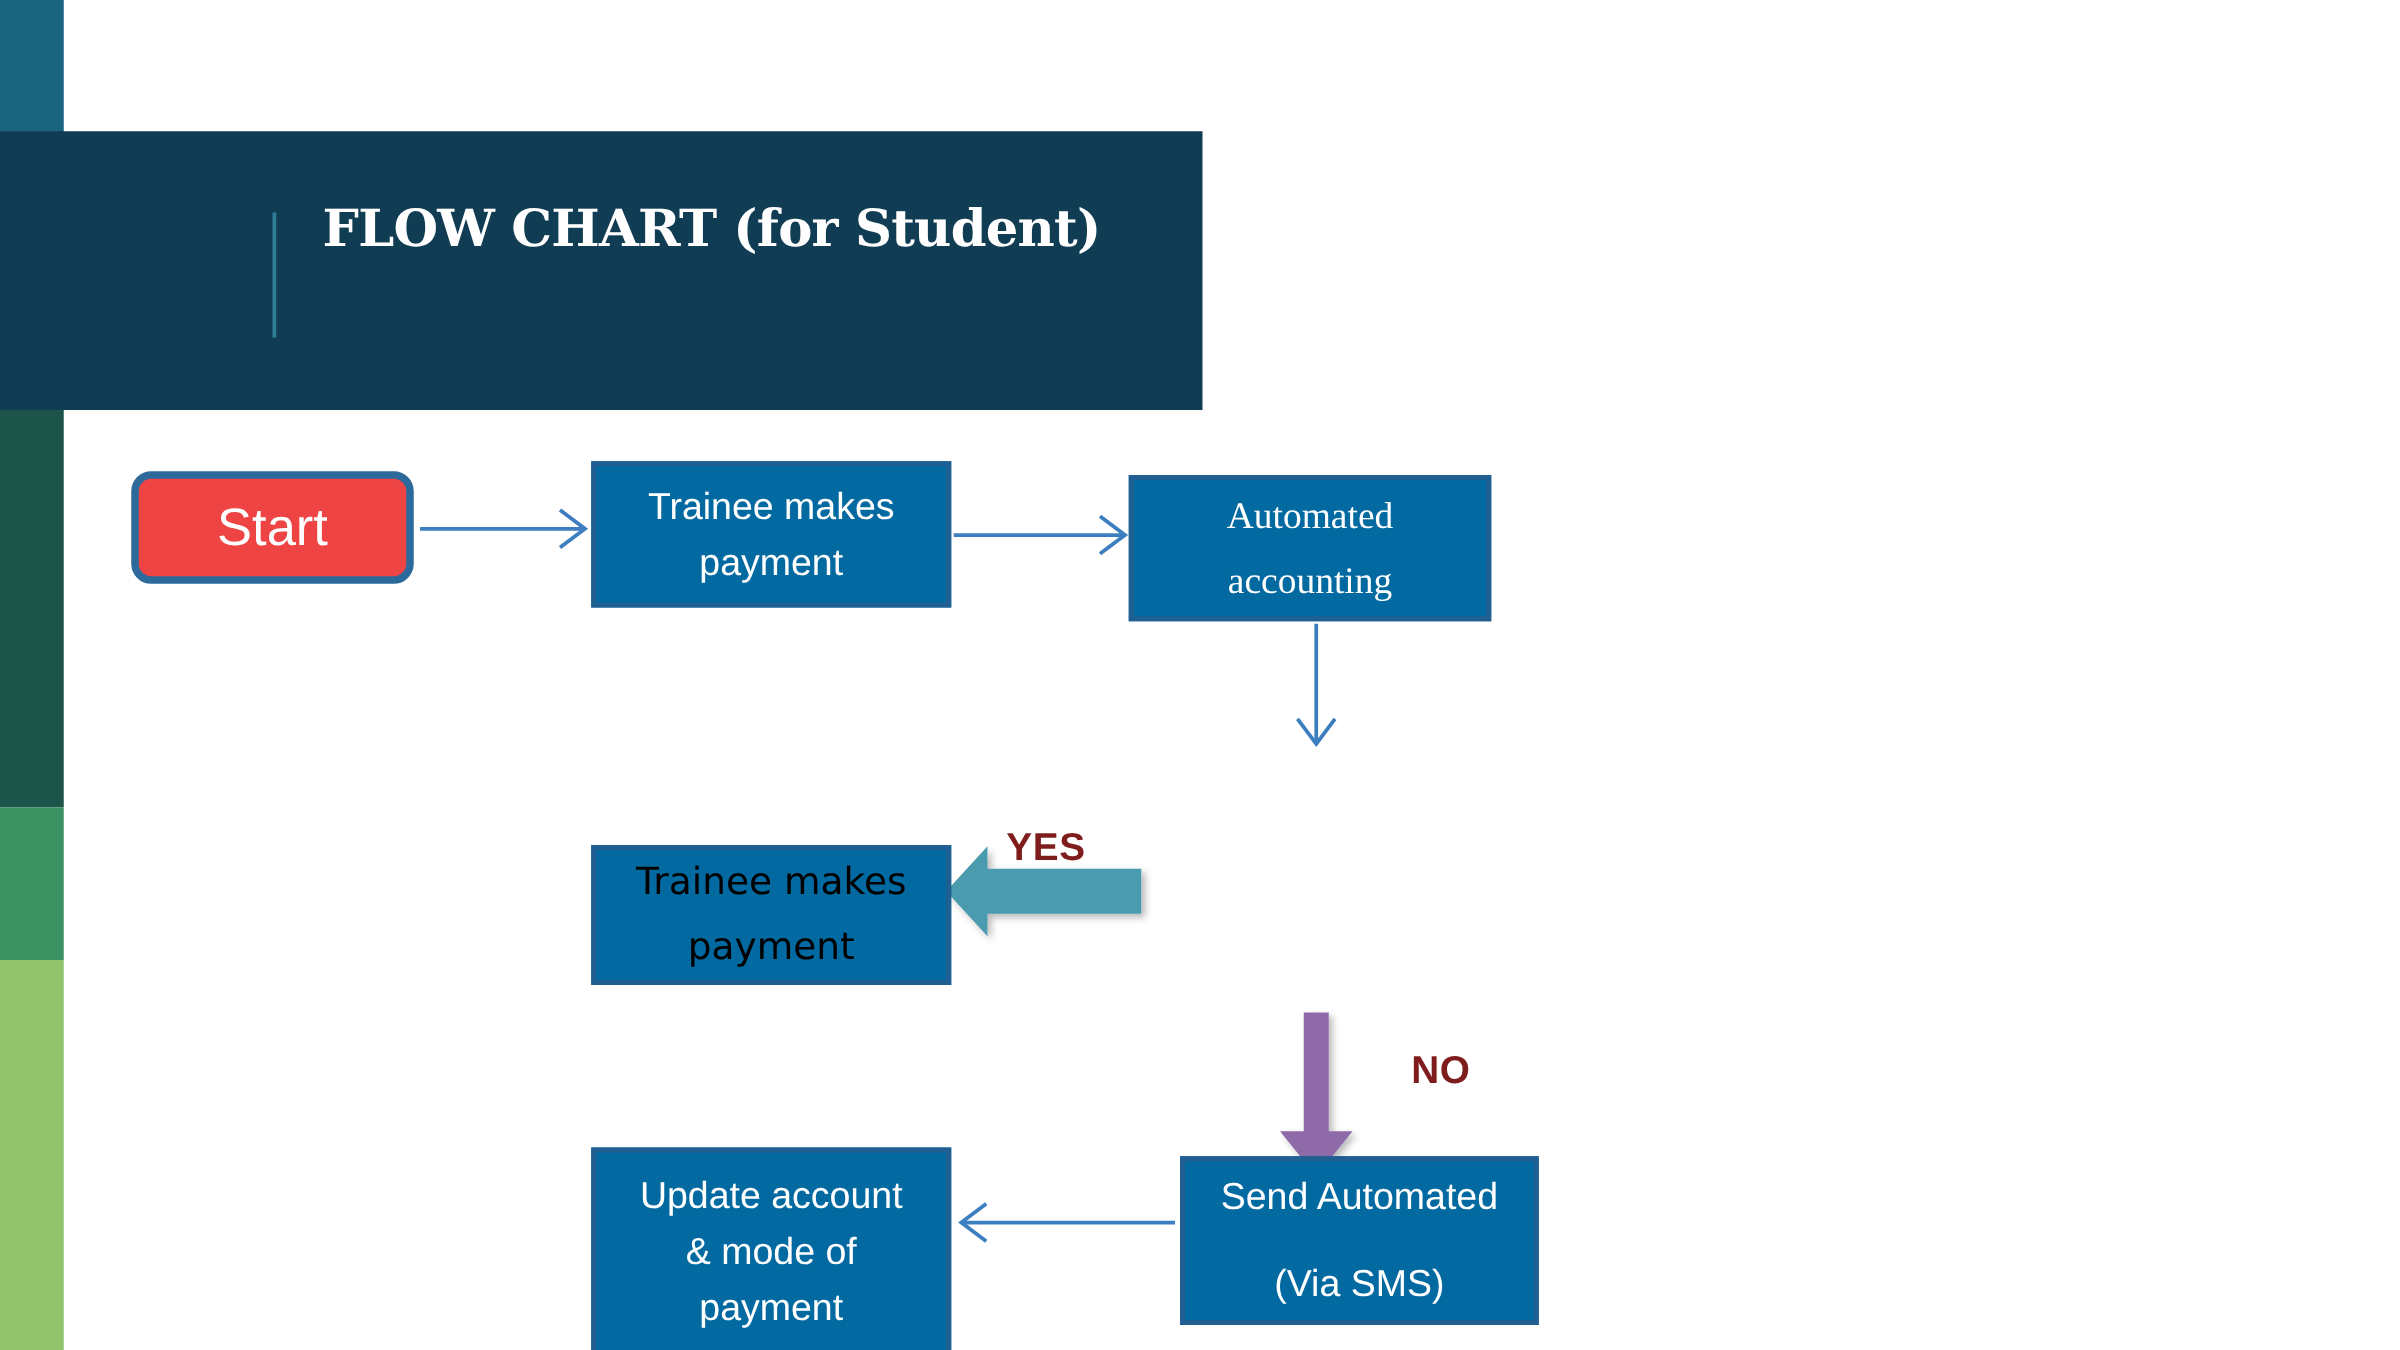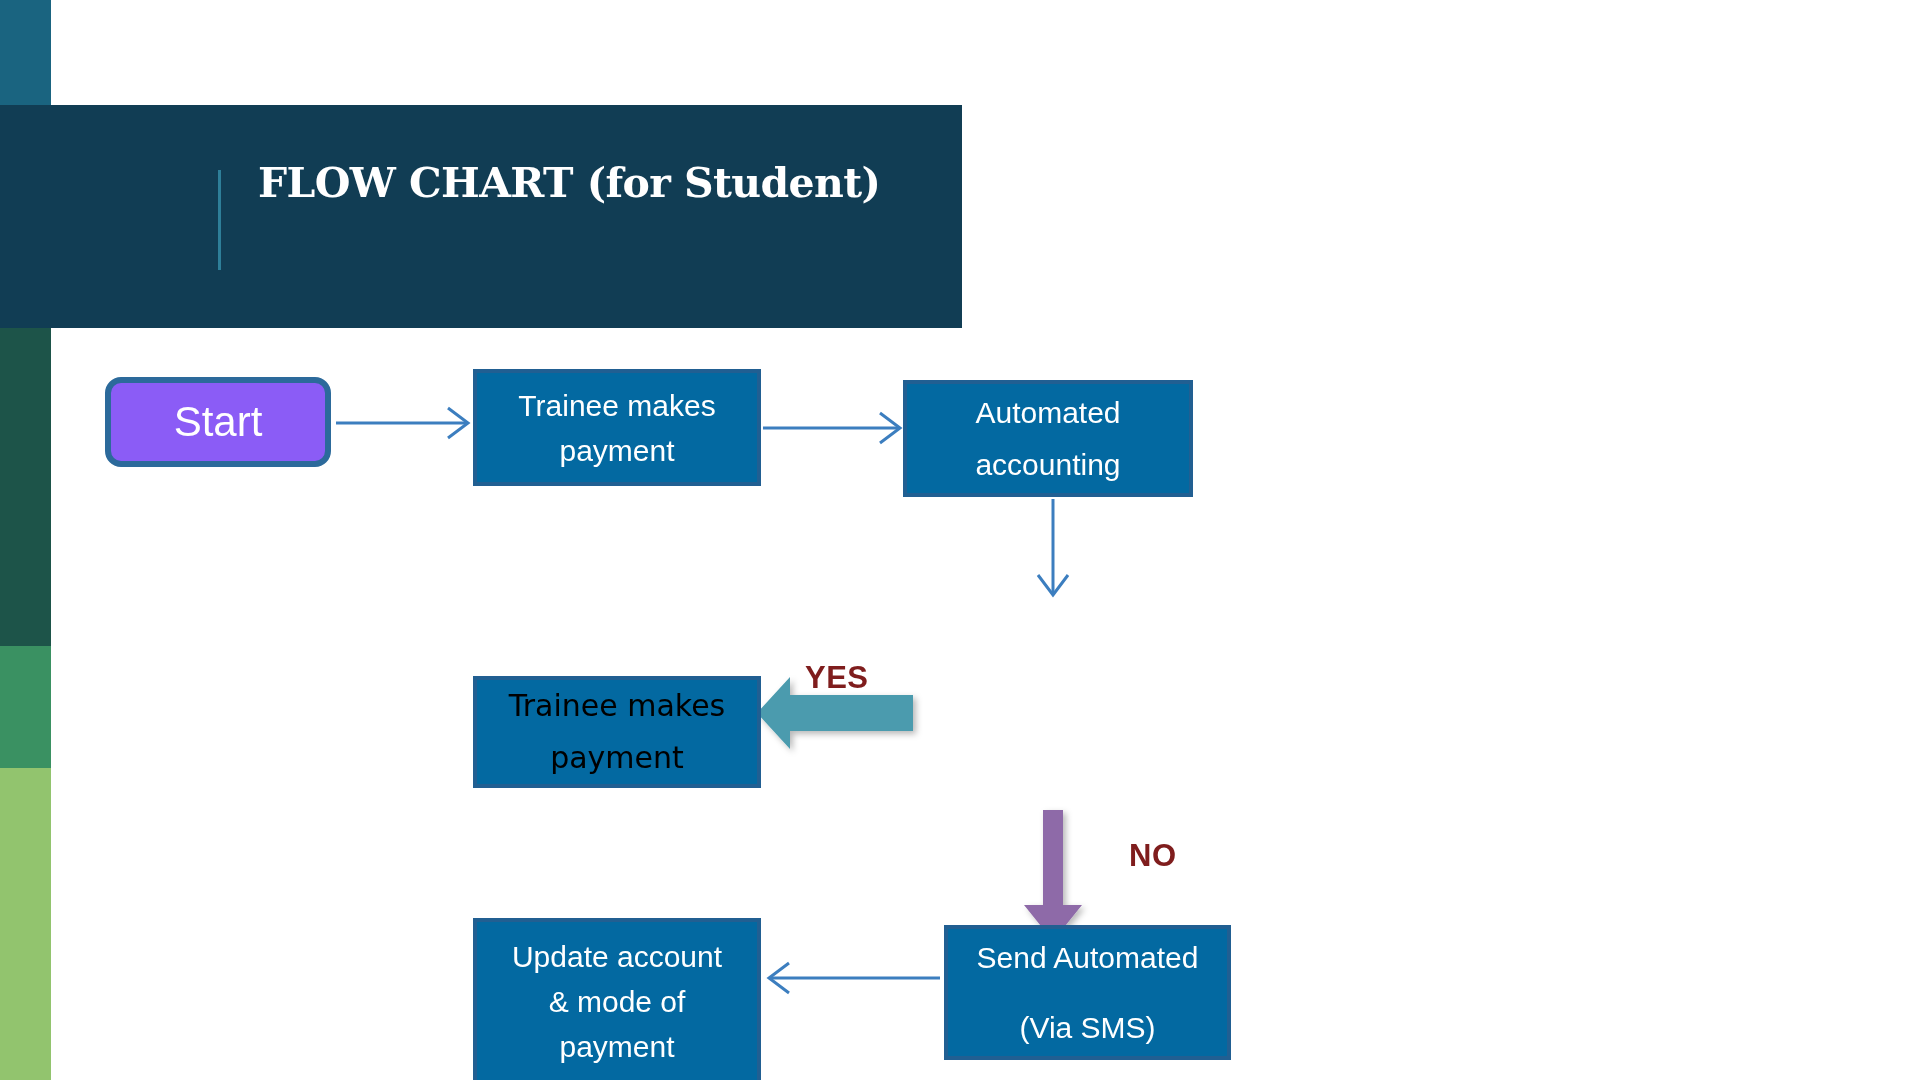--- a/index.html
+++ b/index.html
@@ -82,21 +82,21 @@
     width: 100%;
     padding: 0 8px;
   }
 
   
   #node-start {
     left: 105px;
     top: 377px;
     width: 226px;
     height: 90px;
-    background: #8b5cf6;
+    background: #ef4444;
     border: 6px solid #2C6A9B;
     border-radius: 16px;
     color: #ffffff;
   }
   #node-start .node-label {
     font-family: "Liberation Sans", sans-serif;
     font-size: 42px;
     line-height: 46px;
   }
 
@@ -114,21 +114,21 @@
   }
 
   
   #node-automated-accounting {
     left: 903px;
     top: 380px;
     width: 290px;
     height: 117px;
   }
   #node-automated-accounting .node-label {
-    font-family: Liberation Sans, sans-serif;
+    font-family: Liberation Serif, serif;
     font-size: 30px;
     line-height: 52px;
   }
 
   
   #node-trainee-payment-2 {
     left: 473px;
     top: 676px;
     width: 288px;
     height: 112px;

